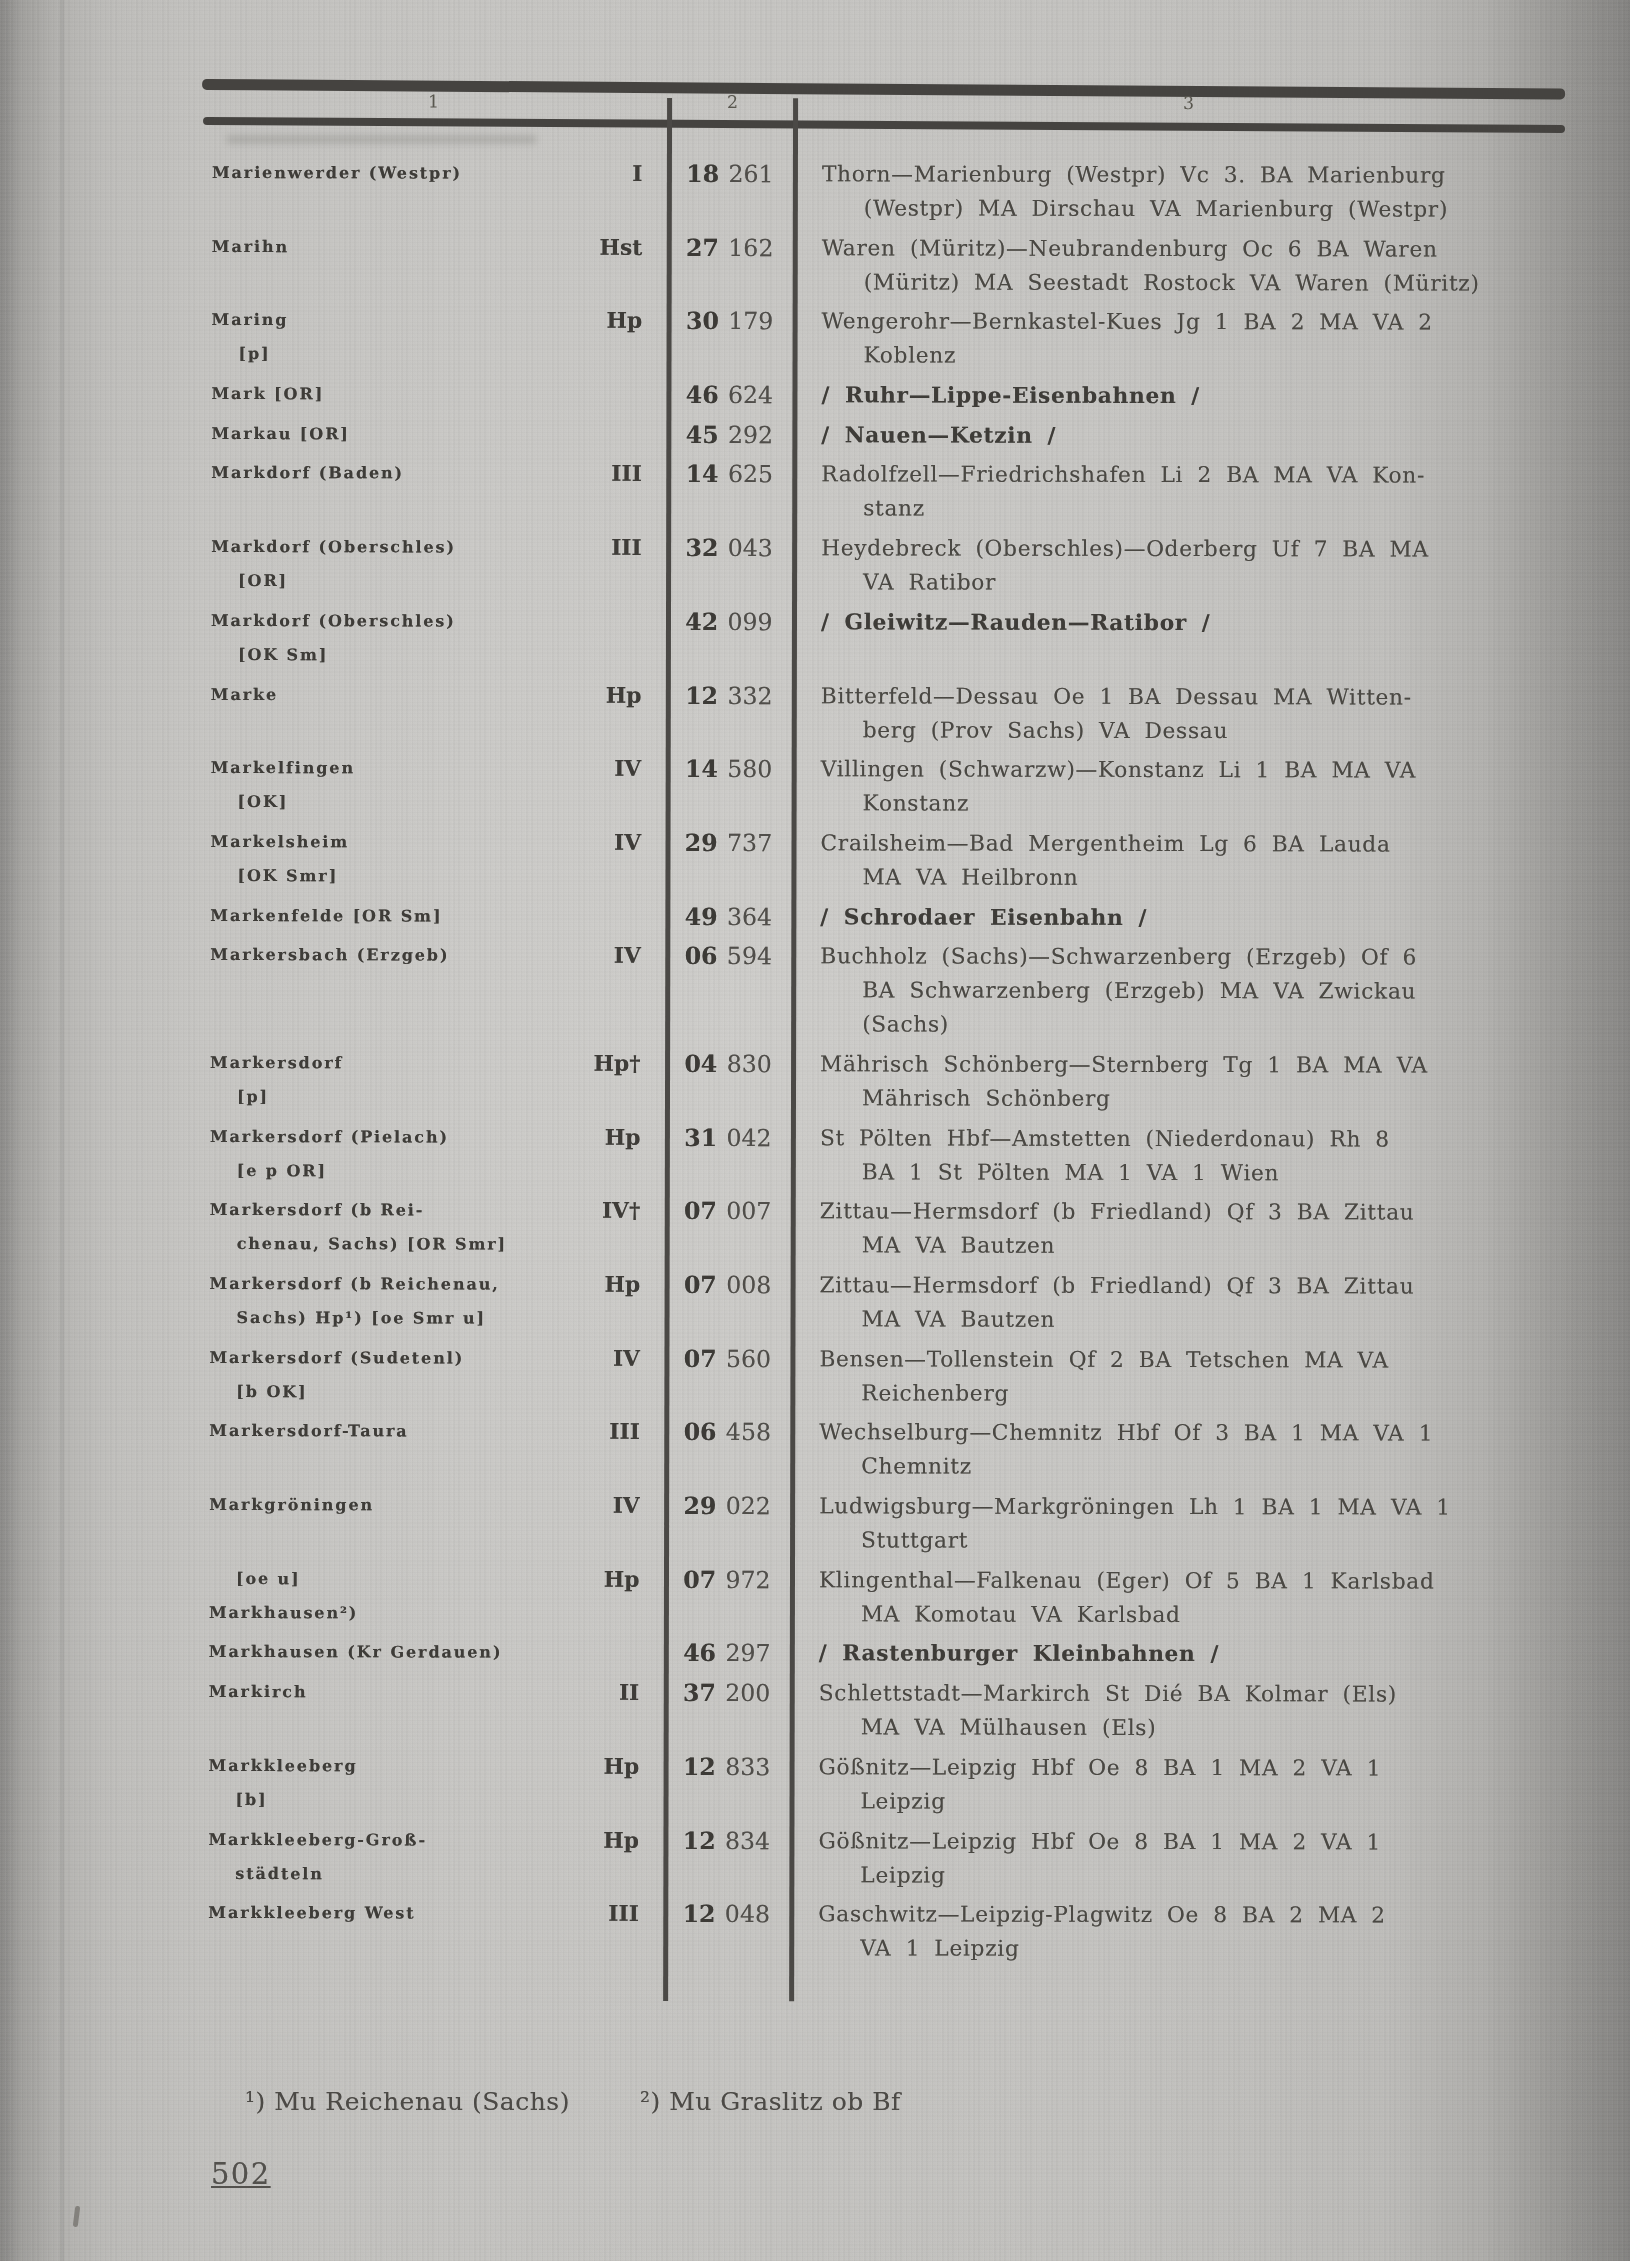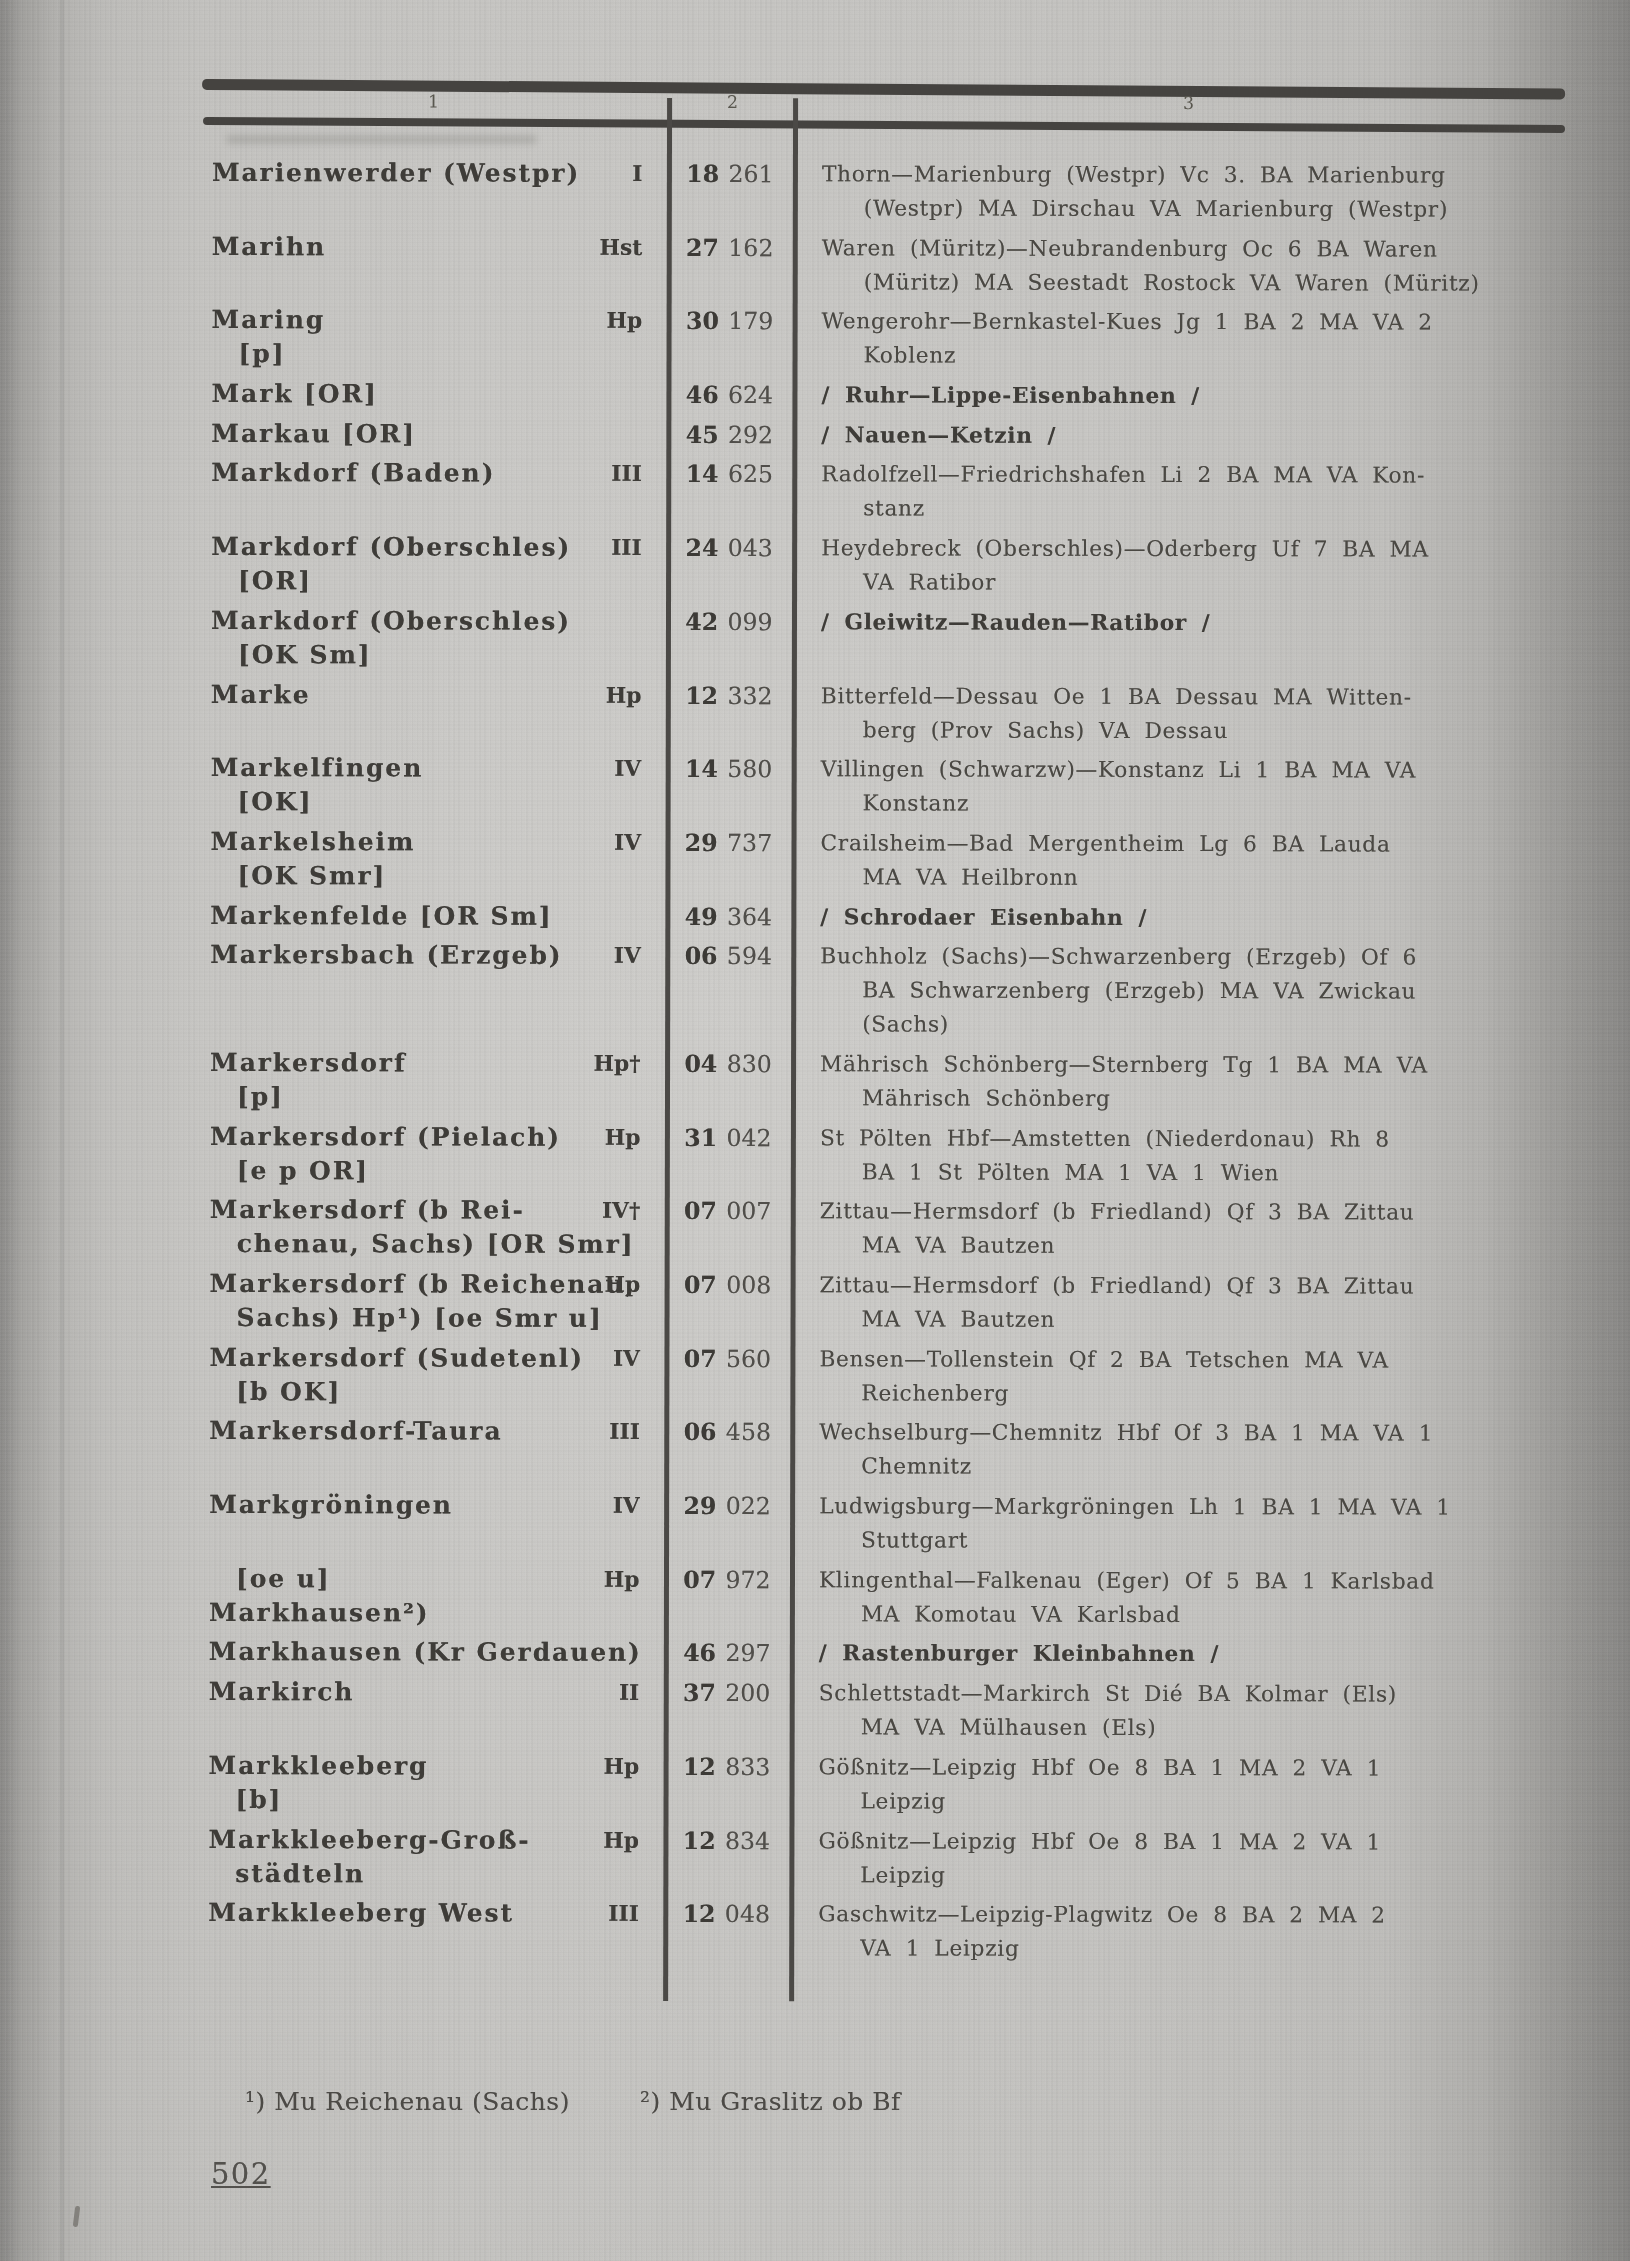--- a/index.html
+++ b/index.html
@@ -26,21 +26,21 @@
   .vrule{position:absolute;width:4.7px;background:#4b4946;}
   .v1{left:667px;top:97px;height:1903px;}
   .v2{left:793px;top:97px;height:1903px;width:5.2px;}
 
   .colnum{position:absolute;top:91px;width:38px;text-align:center;font-size:17.4px;line-height:21px;color:#59574f;letter-spacing:0.9px;}
 
   .rows{position:absolute;left:212px;top:156px;width:1357px;}
   .row{display:flex;align-items:flex-start;margin-bottom:5.7px;}
   .cell{box-sizing:border-box;}
   .name{width:455px;position:relative;padding-right:4.7px;}
-  .nline{font-weight:bold;font-size:25px;line-height:34px;white-space:nowrap;letter-spacing:1.9px;color:#3e3c38;text-shadow:0 0 0.5px rgba(62,60,56,0.55);}
+  .nline{font-weight:bold;font-size:16px;line-height:34px;white-space:nowrap;letter-spacing:1.9px;color:#3e3c38;text-shadow:0 0 0.5px rgba(62,60,56,0.55);}
   .nline.cont{padding-left:27px;}
   .cls{position:absolute;right:24.5px;top:0;font-weight:bold;font-size:21.7px;line-height:34px;color:#3e3c38;text-shadow:0 0 0.5px rgba(62,60,56,0.5);}
   .code{width:126px;text-align:center;font-size:23.6px;line-height:34px;white-space:nowrap;}
   .code-b{font-weight:bold;color:#3c3a36;text-shadow:0 0 0.5px rgba(60,58,54,0.55);}
   .code-r{margin-left:9.4px;color:#504e4a;text-shadow:0 0 0.5px rgba(80,78,74,0.45);}
   .info{flex:1;padding-left:29px;font-size:21.7px;line-height:34px;color:#4a4843;}
   .iline{white-space:nowrap;letter-spacing:0.7px;word-spacing:6.6px;text-shadow:0 0 0.5px rgba(74,72,67,0.5);}
   .iline.cont{padding-left:42px;}
   .iline.pvt{font-weight:bold;color:#3e3c38;}
 
@@ -129,21 +129,21 @@
             <div class="iline">Radolfzell—Friedrichshafen Li 2 BA MA VA Kon-</div>
             <div class="iline cont">stanz</div>
           </div>
         </div>
         <div class="row">
           <div class="cell name">
             <div class="nline">Markdorf (Oberschles)</div>
             <div class="nline cont">[OR]</div>
             <span class="cls">III</span>
           </div>
-          <div class="cell code"><span class="code-b">24</span><span class="code-r">043</span></div>
+          <div class="cell code"><span class="code-b">32</span><span class="code-r">043</span></div>
           <div class="cell info">
             <div class="iline">Heydebreck (Oberschles)—Oderberg Uf 7 BA MA</div>
             <div class="iline cont">VA Ratibor</div>
           </div>
         </div>
         <div class="row">
           <div class="cell name">
             <div class="nline">Markdorf (Oberschles)</div>
             <div class="nline cont">[OK Sm]</div>
           </div>

